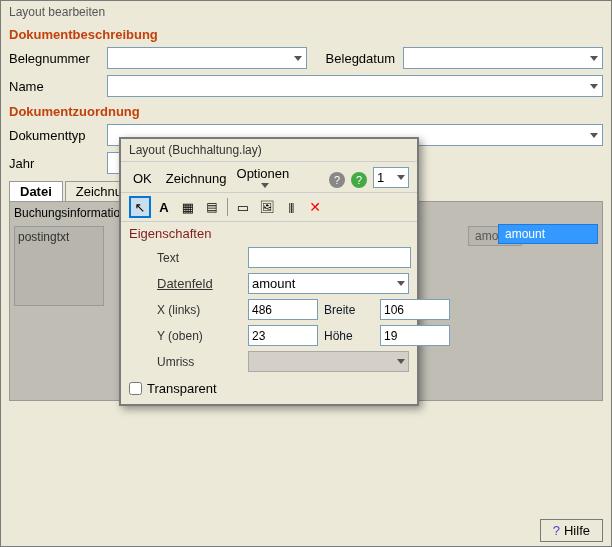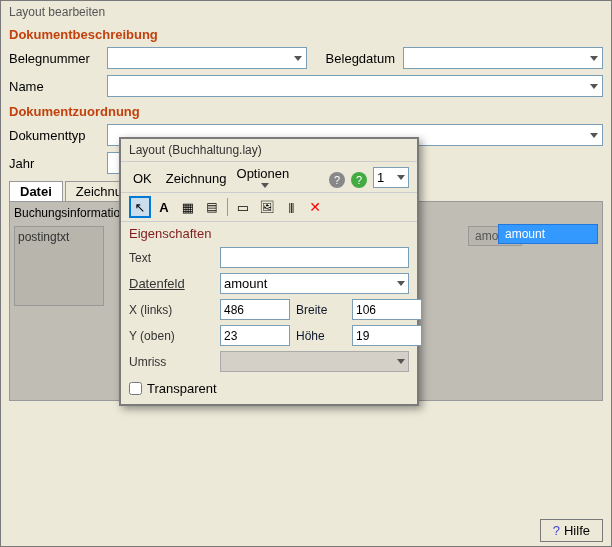--- a/index.html
+++ b/index.html
@@ -249,20 +249,21 @@
     }
 
     .eigenschaften-label {
       padding: 4px 8px 2px 8px;
       font-size: 13px;
       color: #7f1d1d;
     }
 
     .modal-form {
       padding: 4px 8px;
+      margin-left: 28px;
     }
 
     .modal-form-row {
       display: flex;
       align-items: center;
       margin-bottom: 5px;
       gap: 6px;
     }
 
     .modal-form-label {

